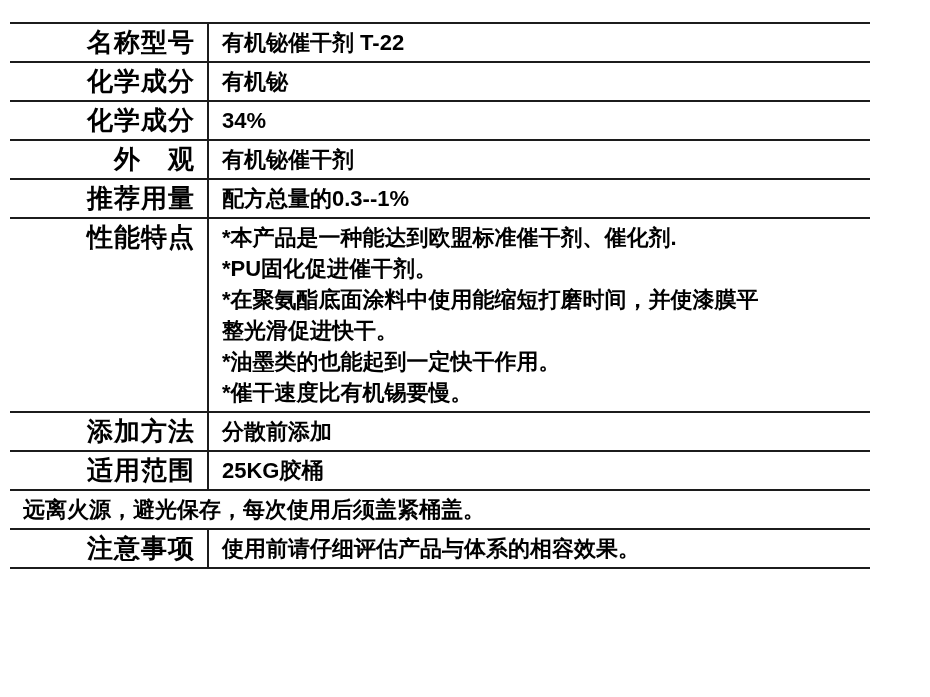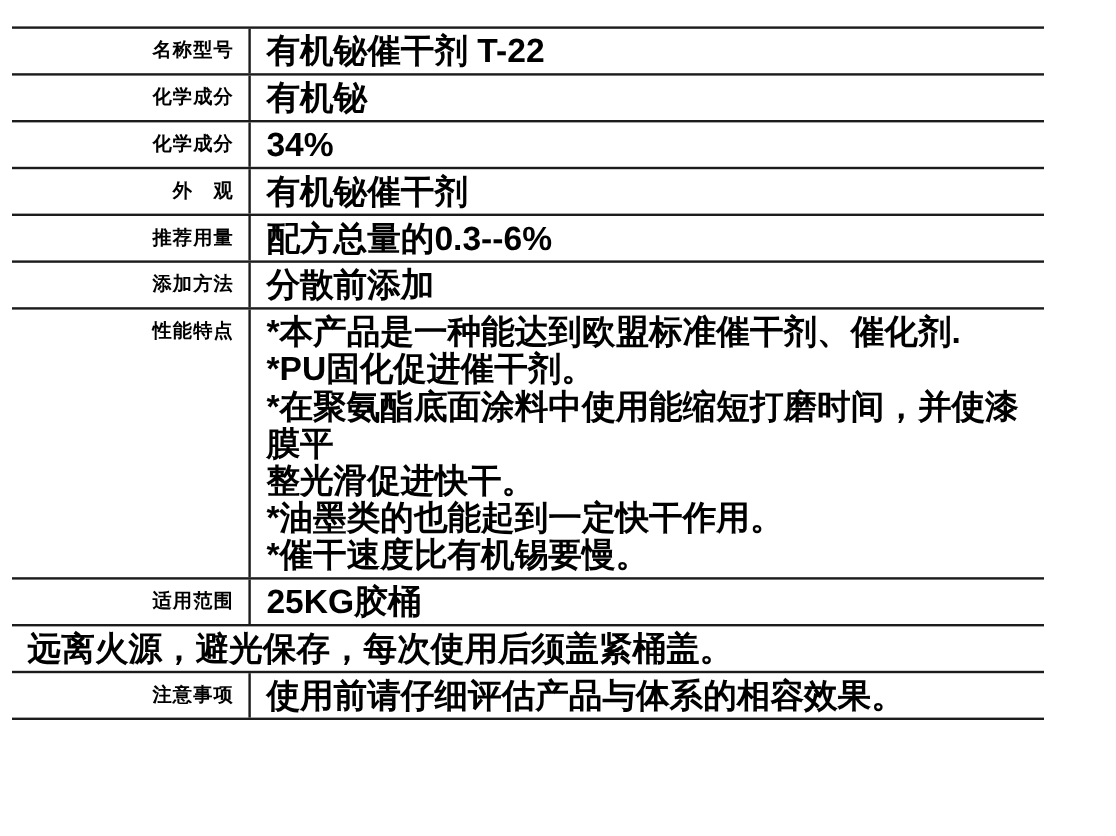--- a/index.html
+++ b/index.html
@@ -24,30 +24,30 @@
     align-items: stretch;
     border-bottom: 2px solid #1c1c1c;
   }
   .spec-label {
     width: 185px;
     flex: 0 0 185px;
     padding: 3px 12px 3px 0;
     border-right: 2px solid #1c1c1c;
     text-align: right;
     font-weight: bold;
-    font-size: 16px;
+    font-size: 26px;
     line-height: 31px;
     letter-spacing: 1px;
     white-space: nowrap;
   }
   .spec-value {
     flex: 1 1 auto;
     padding: 3px 6px 3px 13px;
     font-weight: bold;
-    font-size: 28px;
+    font-size: 22px;
     line-height: 31px;
     white-space: pre-wrap;
     word-break: break-all;
   }
 </style>
 </head>
 <body>
 
 <div class="spec-table">
 
@@ -66,36 +66,36 @@
     <div class="spec-value">34%</div>
   </div>
 
   <div class="spec-row">
     <div class="spec-label">外　观</div>
     <div class="spec-value">有机铋催干剂</div>
   </div>
 
   <div class="spec-row">
     <div class="spec-label">推荐用量</div>
-    <div class="spec-value">配方总量的0.3--6%</div>
-  </div>
-
-  <div class="spec-row">
-    <div class="spec-label">添加方法</div>
-    <div class="spec-value">分散前添加</div>
+    <div class="spec-value">配方总量的0.3--1%</div>
   </div>
 
   <div class="spec-row">
     <div class="spec-label">性能特点</div>
     <div class="spec-value">*本产品是一种能达到欧盟标准催干剂、催化剂.
 *PU固化促进催干剂。
 *在聚氨酯底面涂料中使用能缩短打磨时间，并使漆膜平
 整光滑促进快干。
 *油墨类的也能起到一定快干作用。
 *催干速度比有机锡要慢。</div>
+  </div>
+
+  <div class="spec-row">
+    <div class="spec-label">添加方法</div>
+    <div class="spec-value">分散前添加</div>
   </div>
 
 
   <div class="spec-row">
     <div class="spec-label">适用范围</div>
     <div class="spec-value">25KG胶桶</div>
   </div>
 
   <div class="spec-row">
     <div class="spec-value">远离火源，避光保存，每次使用后须盖紧桶盖。</div>

